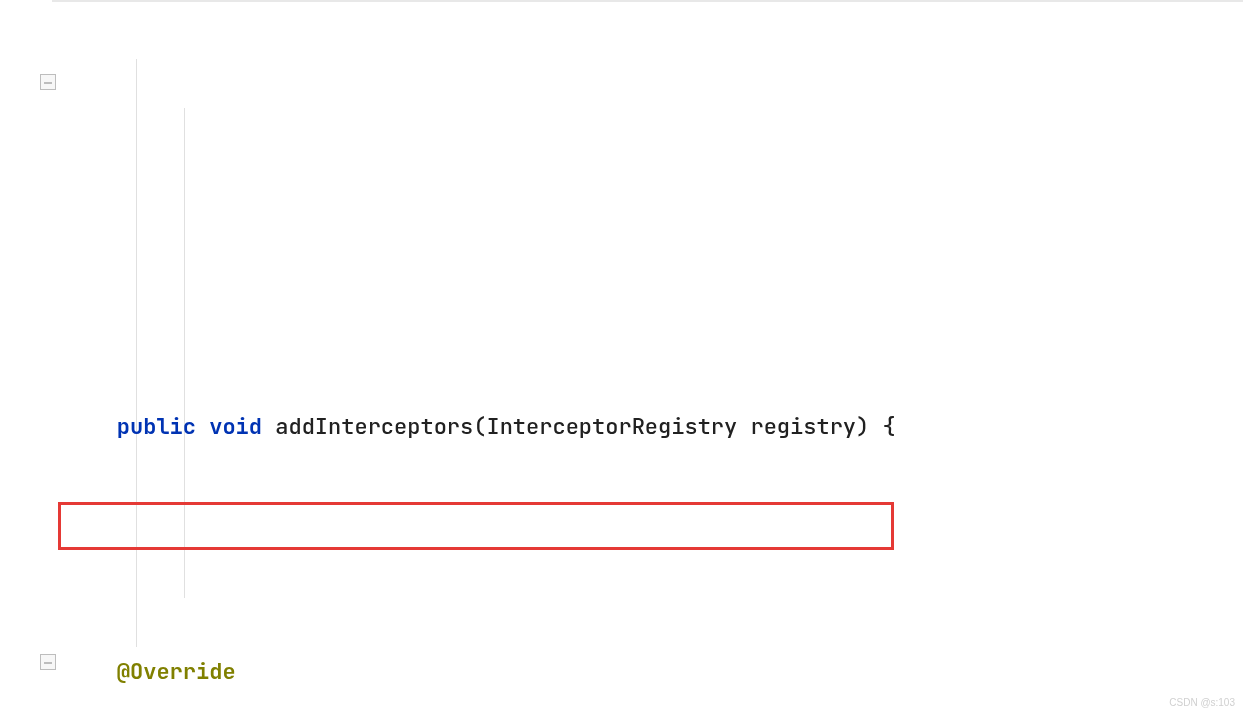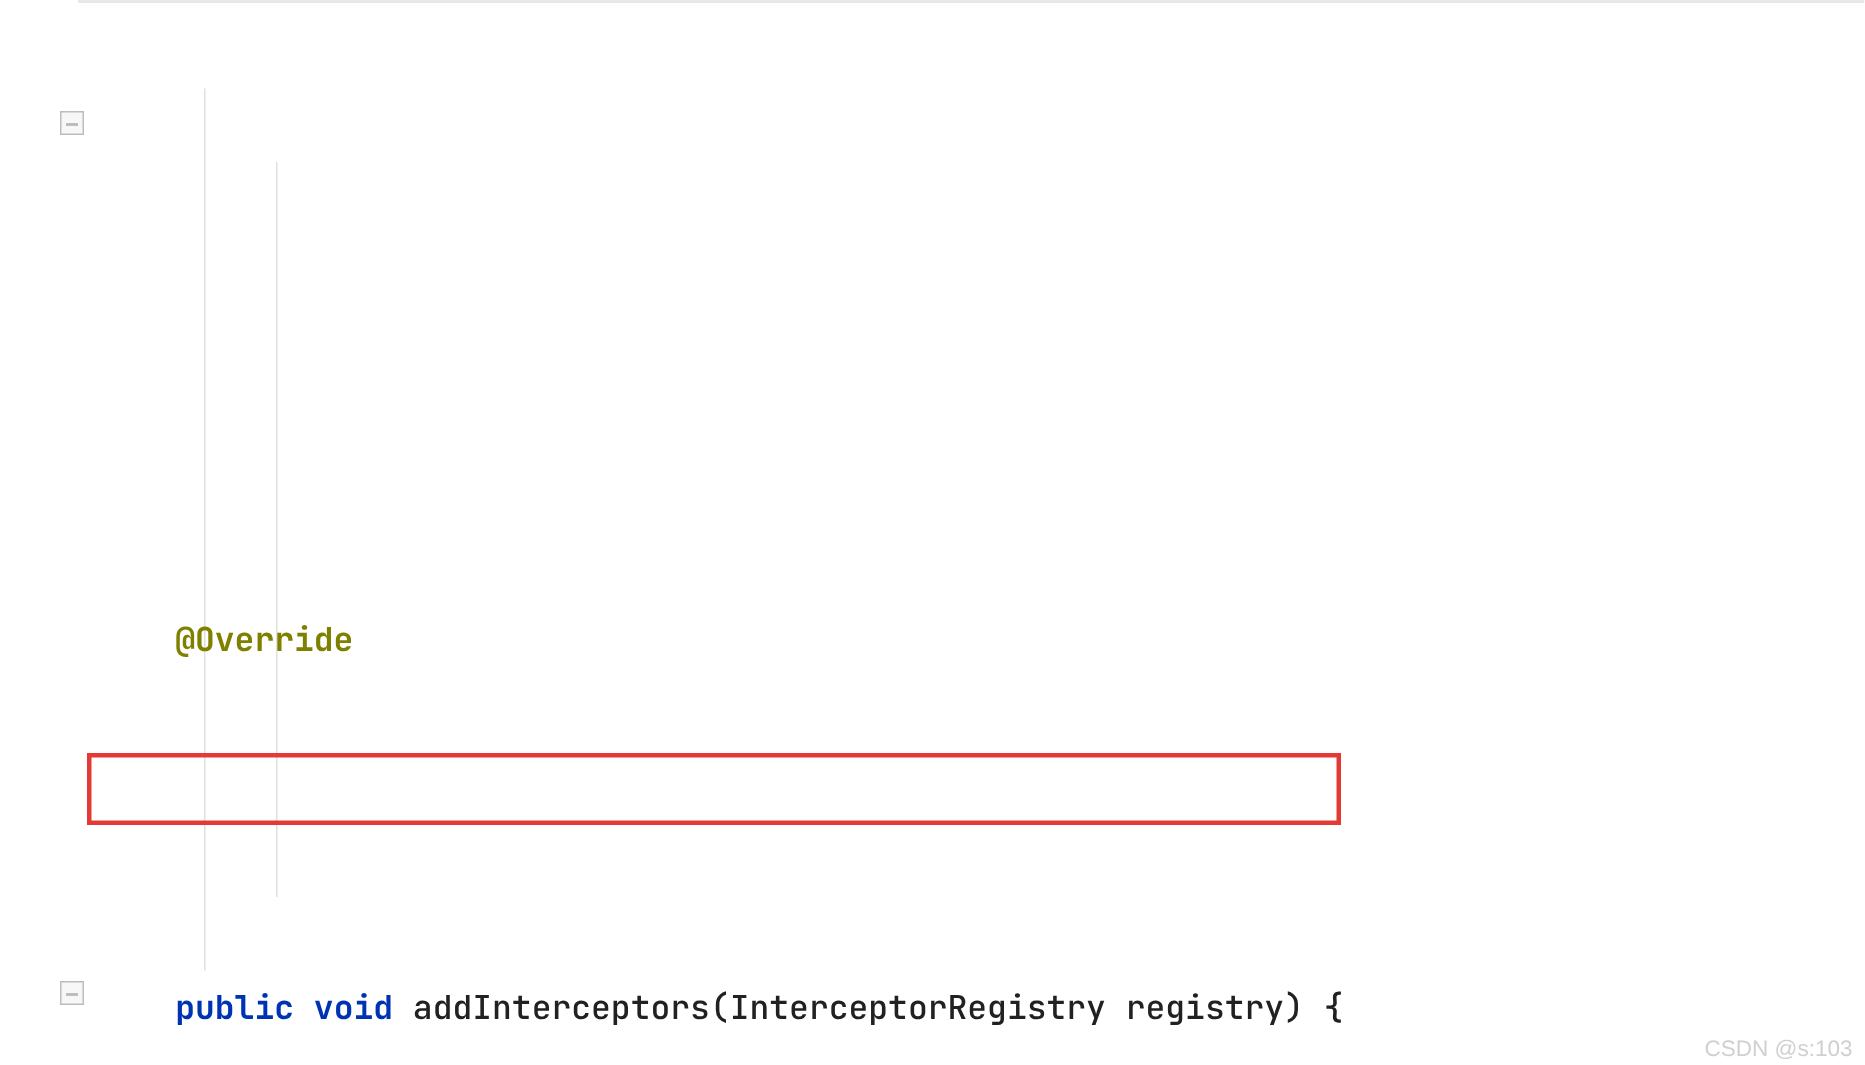--- a/index.html
+++ b/index.html
@@ -74,21 +74,21 @@
   .pn { color: #212121; }
   .redbox {
     position:absolute;
     border: 3.5px solid #e53935;
     pointer-events:none;
   }
   .watermark {
     position:absolute;
     right:8px;
     bottom:2px;
-    font-size:15px;
+    font-size:10px;
     font-family: Arial, sans-serif;
     color:#d0d0d0;
   }
 </style>
 </head>
 <body>
 
 <div class="editor">
   <div class="topbar"></div>
 
@@ -97,24 +97,24 @@
     <div class="fold minus" style="top:654px;"></div>
   </div>
 
   <div class="code">
 
     
     <div class="vline" style="left:72px; top:49px; height:588px;"></div>
     <div class="vline" style="left:120px; top:98px; height:490px;"></div>
 
     
-    <div class="line">    <span class="ann">@Override</span></div>
+    <div class="line">    <span class="k">public</span> <span class="k">void</span> <span class="mn">addInterceptors</span><span class="pn">(</span><span class="id">InterceptorRegistry</span> <span class="id">registry</span><span class="pn">) {</span></div>
 
     
-    <div class="line">    <span class="k">public</span> <span class="k">void</span> <span class="mn">addInterceptors</span><span class="pn">(</span><span class="id">InterceptorRegistry</span> <span class="id">registry</span><span class="pn">) {</span></div>
+    <div class="line">    <span class="ann">@Override</span></div>
 
     
     
 
     
     
 
     
     
 

